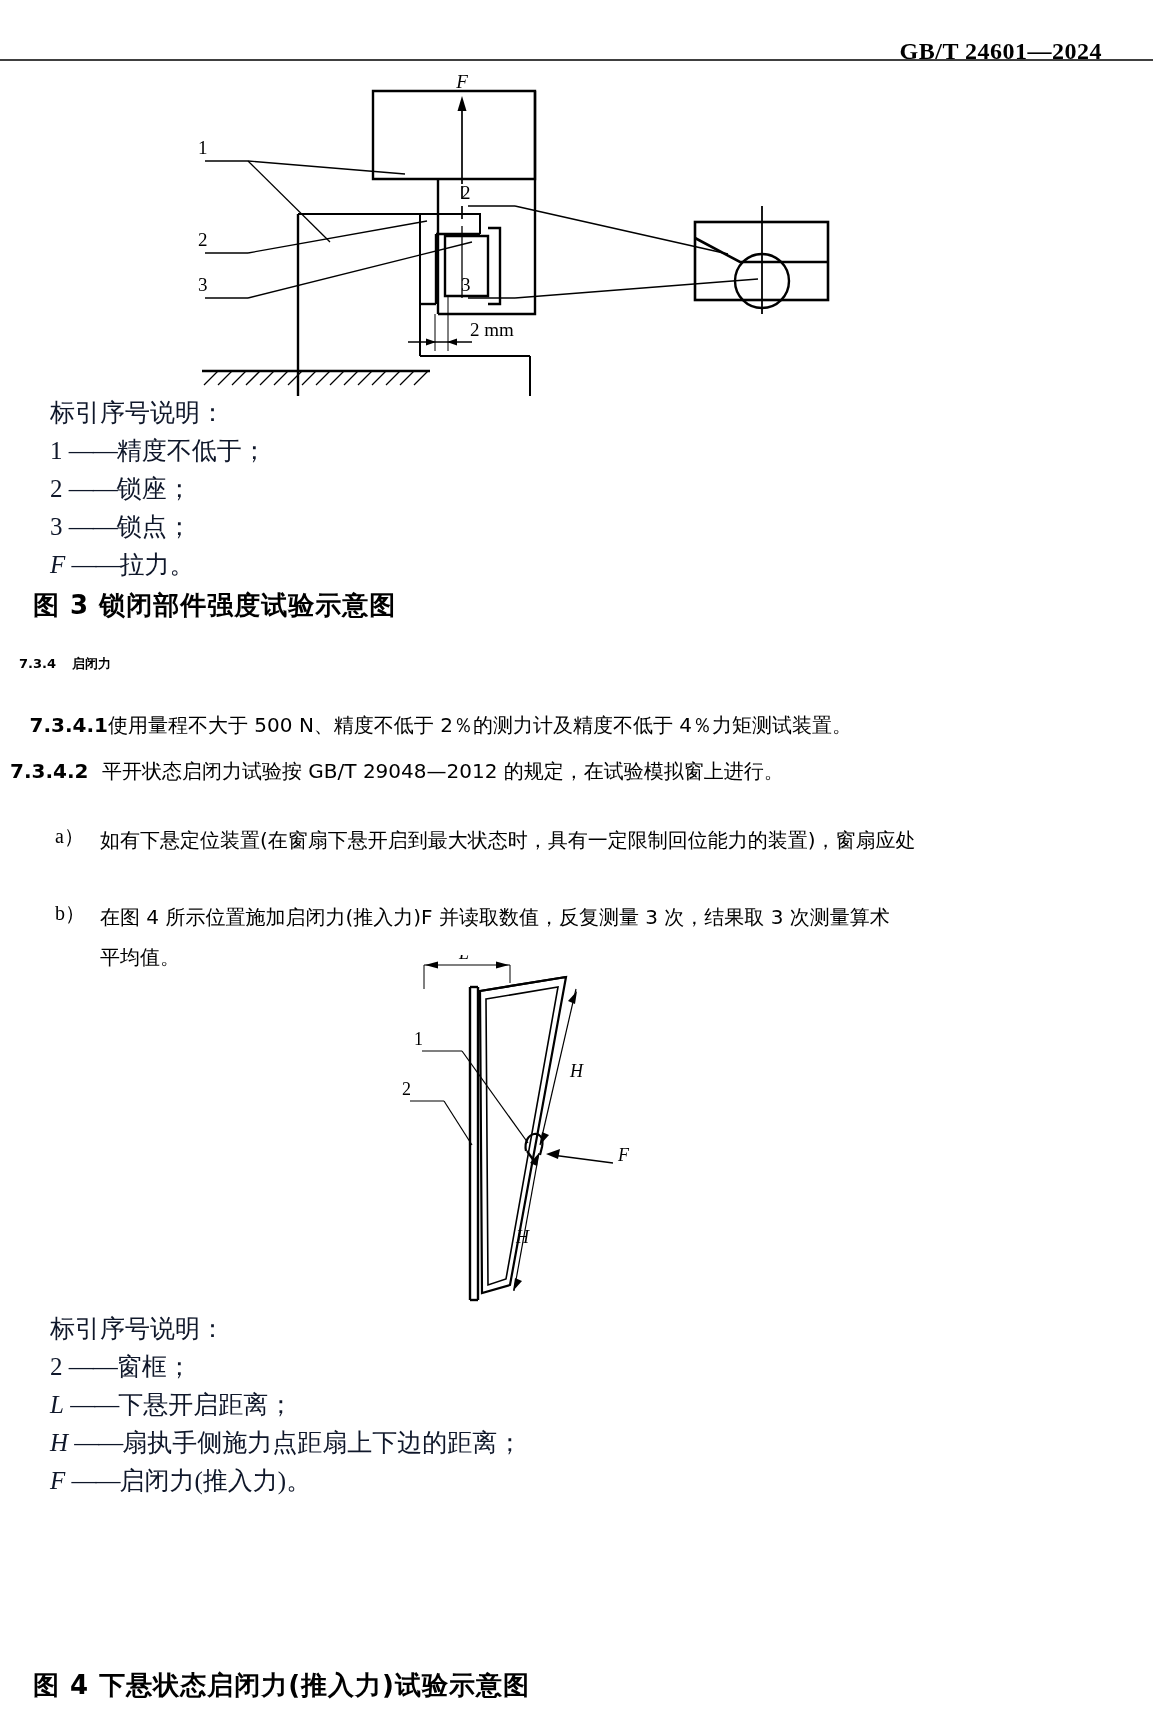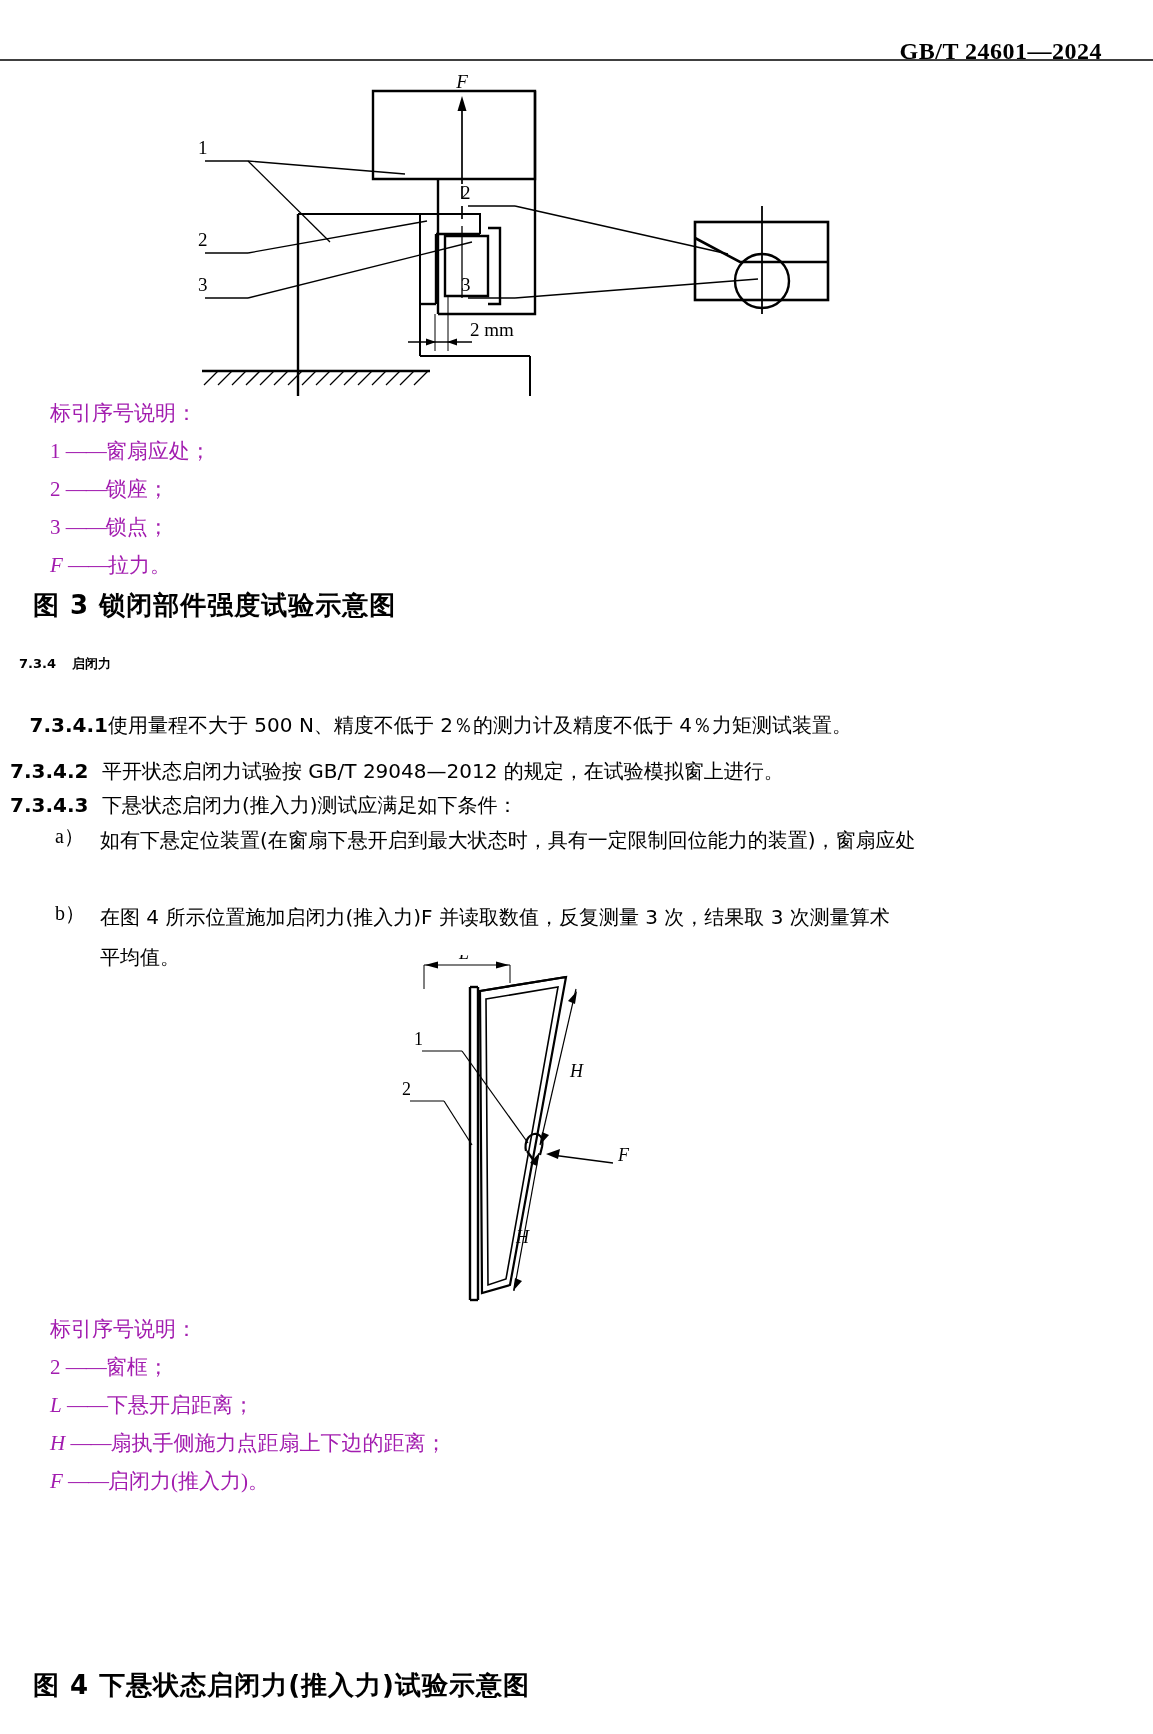--- a/index.html
+++ b/index.html
@@ -12,21 +12,21 @@
 
   
   .hdr{position:absolute;top:20px;left:0;width:1150px;height:40px;text-align:center;}
   .hdr-title{
     position:absolute;right:48px;top:18px;
     font-family:"Liberation Serif", serif;
     font-size:24px;font-weight:bold;letter-spacing:.5px;
     white-space:nowrap;
   }
 
-  .legend{position:absolute;left:50px;font-size:21px;line-height:38px;color:#a21caf;}
+  .legend{position:absolute;left:50px;font-size:25px;line-height:38px;color:#0f172a;}
   .legend .row{white-space:nowrap;}
   .legend .lbl{font-family:"Liberation Serif", serif;font-style:italic;}
   .legend .num{font-family:"Liberation Serif", serif;font-style:normal;}
   .legend .dash{letter-spacing:-1px;}
 
   .figcap{
     position:absolute;width:1153px;text-align:left;
     font-family:"DejaVu Sans", sans-serif;
     font-weight:bold;font-size:26px;letter-spacing:1px;padding-left:33px;
   }
@@ -154,21 +154,21 @@
 
     <line x1="288" y1="232" x2="335" y2="232" stroke="#000" stroke-width="1.3"></line>
     <line x1="335" y1="232" x2="578" y2="213" stroke="#000" stroke-width="1.3"></line>
     <text x="281" y="225" font-family="Liberation Serif, serif" font-size="19">3</text>
   </svg>
 
   <div class="legend" style="top:394px;">
     <div class="row">标引序号说明：</div>
     <div class="row">
       <span class="num">1</span>
-      <span class="dash">——</span><span>窗扇应处；</span>
+      <span class="dash">——</span><span>精度不低于；</span>
     </div>
     <div class="row">
       <span class="num">2</span>
       <span class="dash">——</span><span>锁座；</span>
     </div>
     <div class="row">
       <span class="num">3</span>
       <span class="dash">——</span><span>锁点；</span>
     </div>
     <div class="row">
@@ -181,23 +181,20 @@
 
   <div class="clause-h" style="top:655px;">
     <span class="no">7.3.4</span><span>启闭力</span>
   </div>
 
   <div class="para" style="top:707px;left:16px;text-align:right;">
     <span class="no">7.3.4.1</span><span>使用量程不大于 500 N、精度不低于 2％的测力计及精度不低于 4％力矩测试装置。</span>
   </div>
   <div class="para" style="top:747px;left:10px;margin-top:6px;">
     <span class="no">7.3.4.2</span><span>平开状态启闭力试验按 GB/T 29048—2012 的规定，在试验模拟窗上进行。</span>
-  </div>
-  <div class="para" style="top:787px;left:10px;">
-    <span class="no">7.3.4.3</span><span>下悬状态启闭力(推入力)测试应满足如下条件：</span>
   </div>
 
   <div class="item-marker" style="top:823px;left:55px;">a）</div>
   <div class="item-body" style="top:820px;left:100px;">
     <div>如有下悬定位装置(在窗扇下悬开启到最大状态时，具有一定限制回位能力的装置)，窗扇应处</div>
   </div>
 
   <div class="item-marker" style="top:900px;left:55px;">b）</div>
   <div class="item-body" style="top:897px;left:100px;">
     <div>在图 4 所示位置施加启闭力(推入力)F 并读取数值，反复测量 3 次，结果取 3 次测量算术</div>

